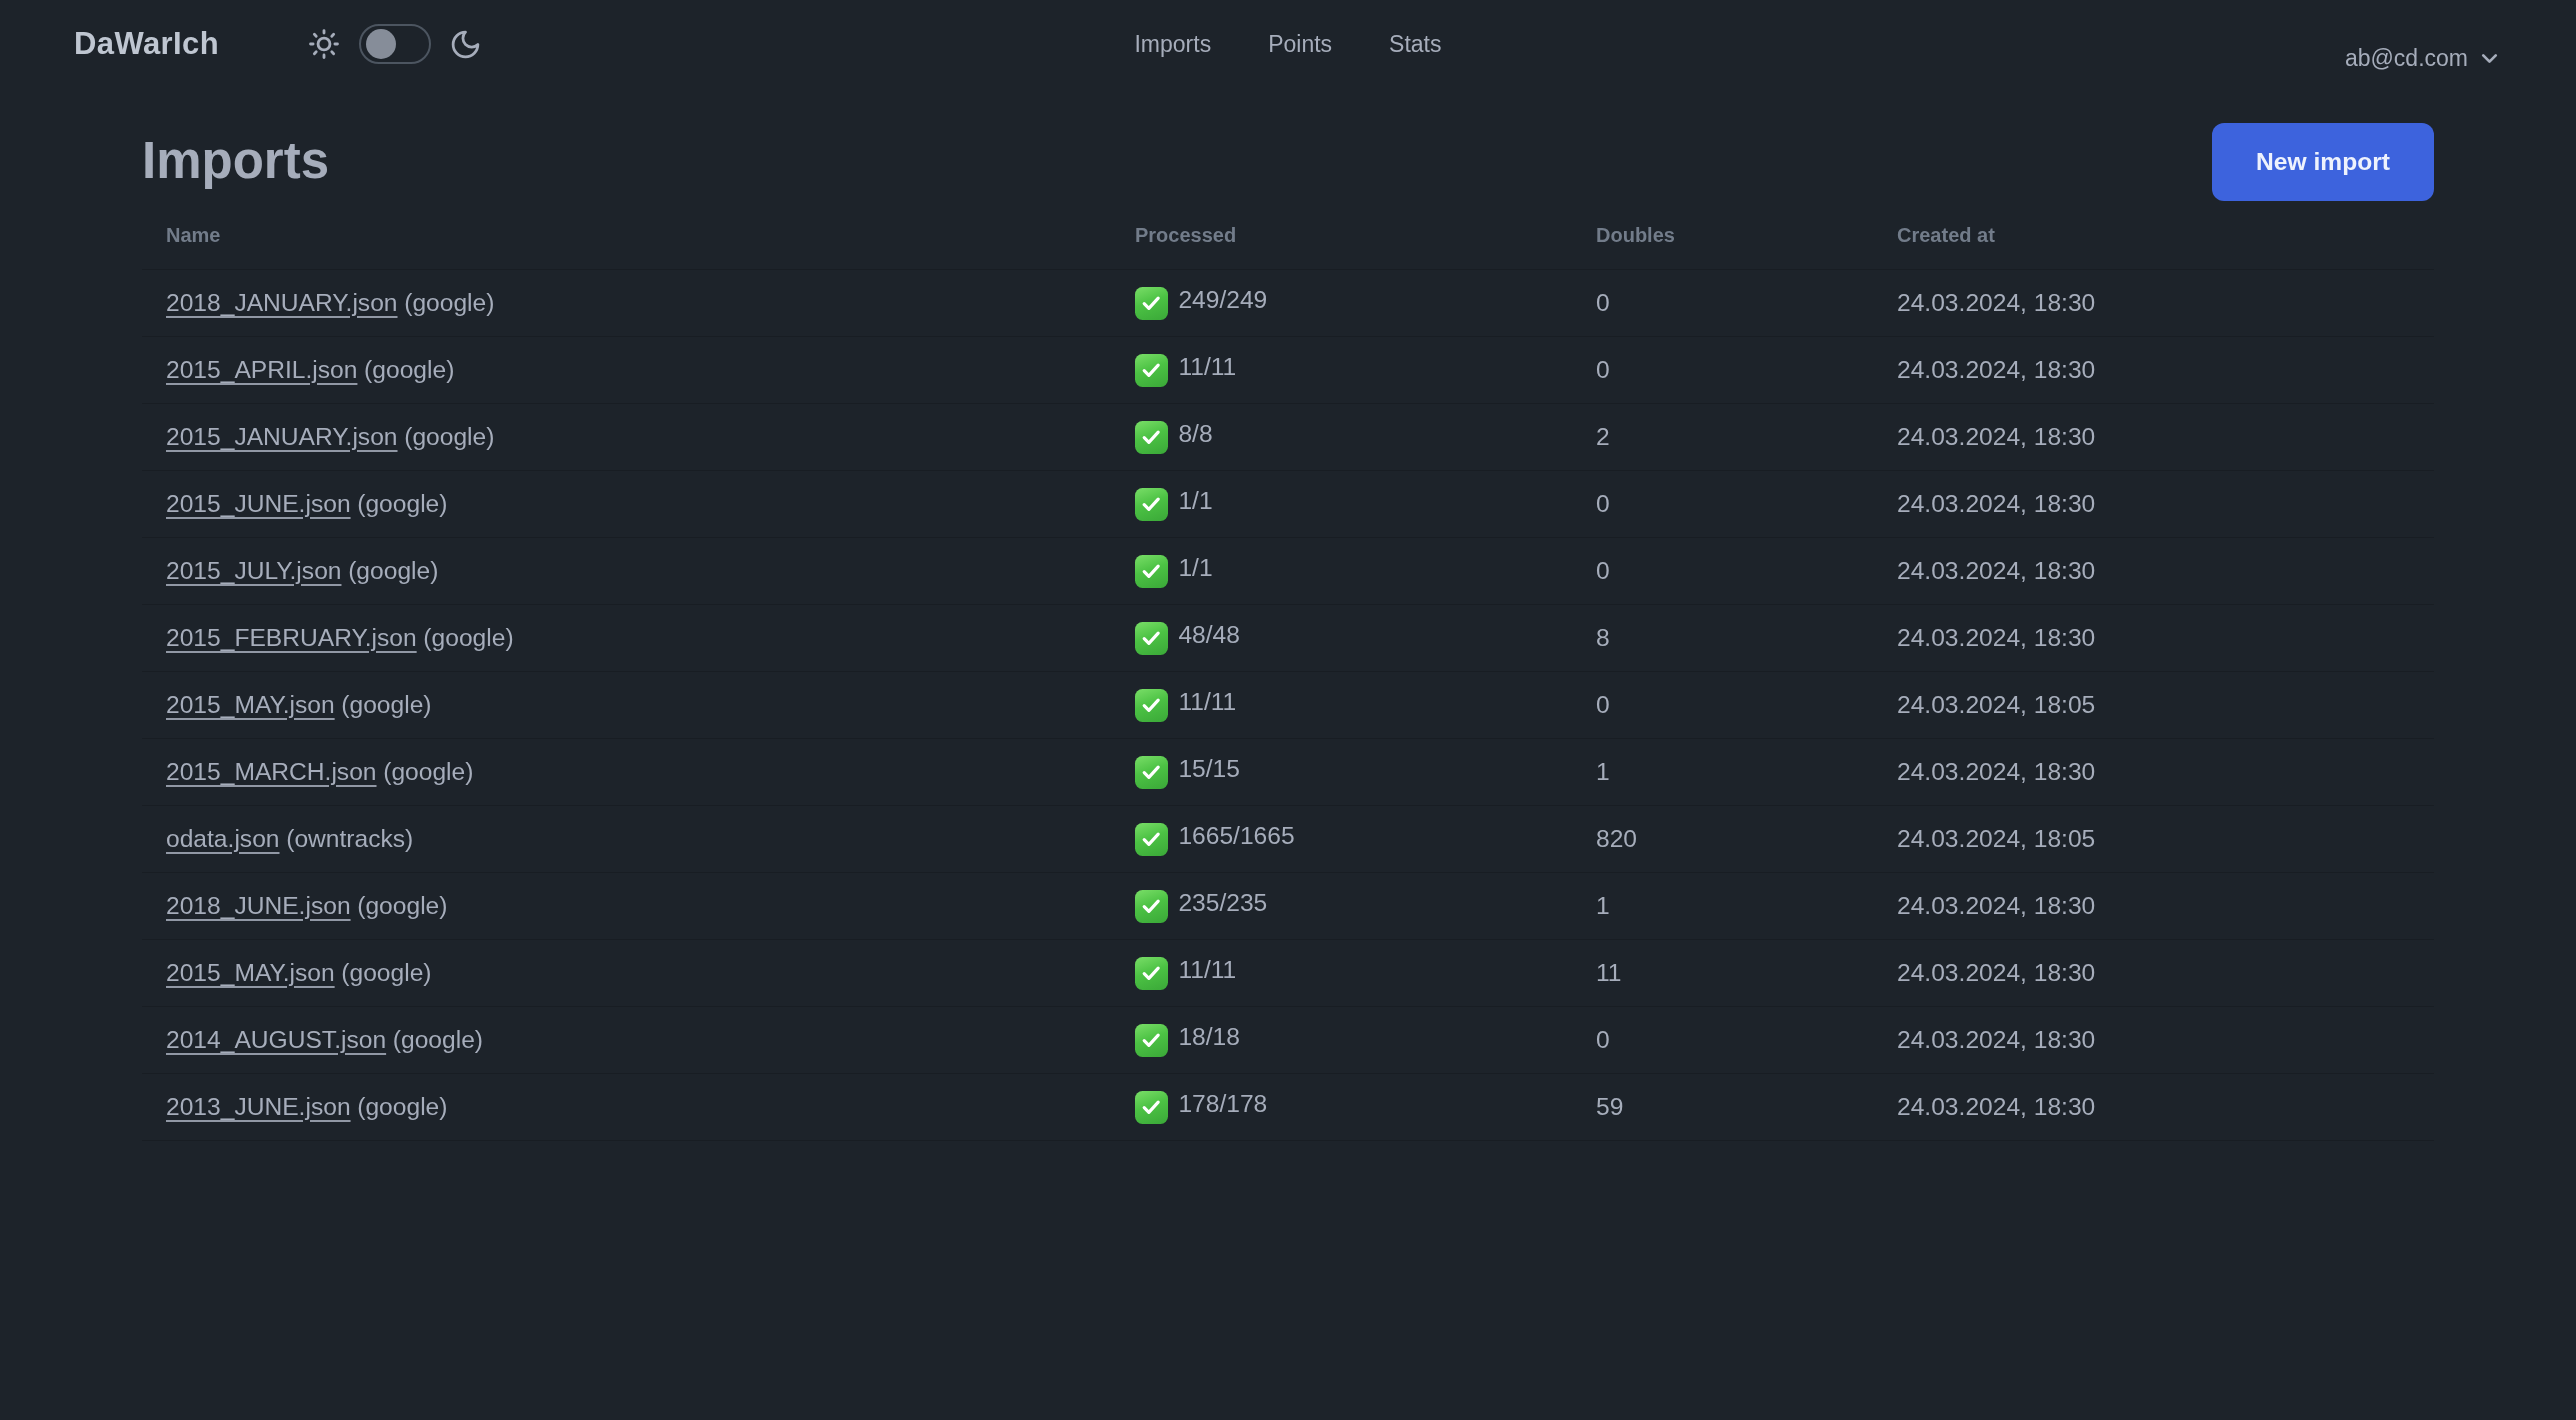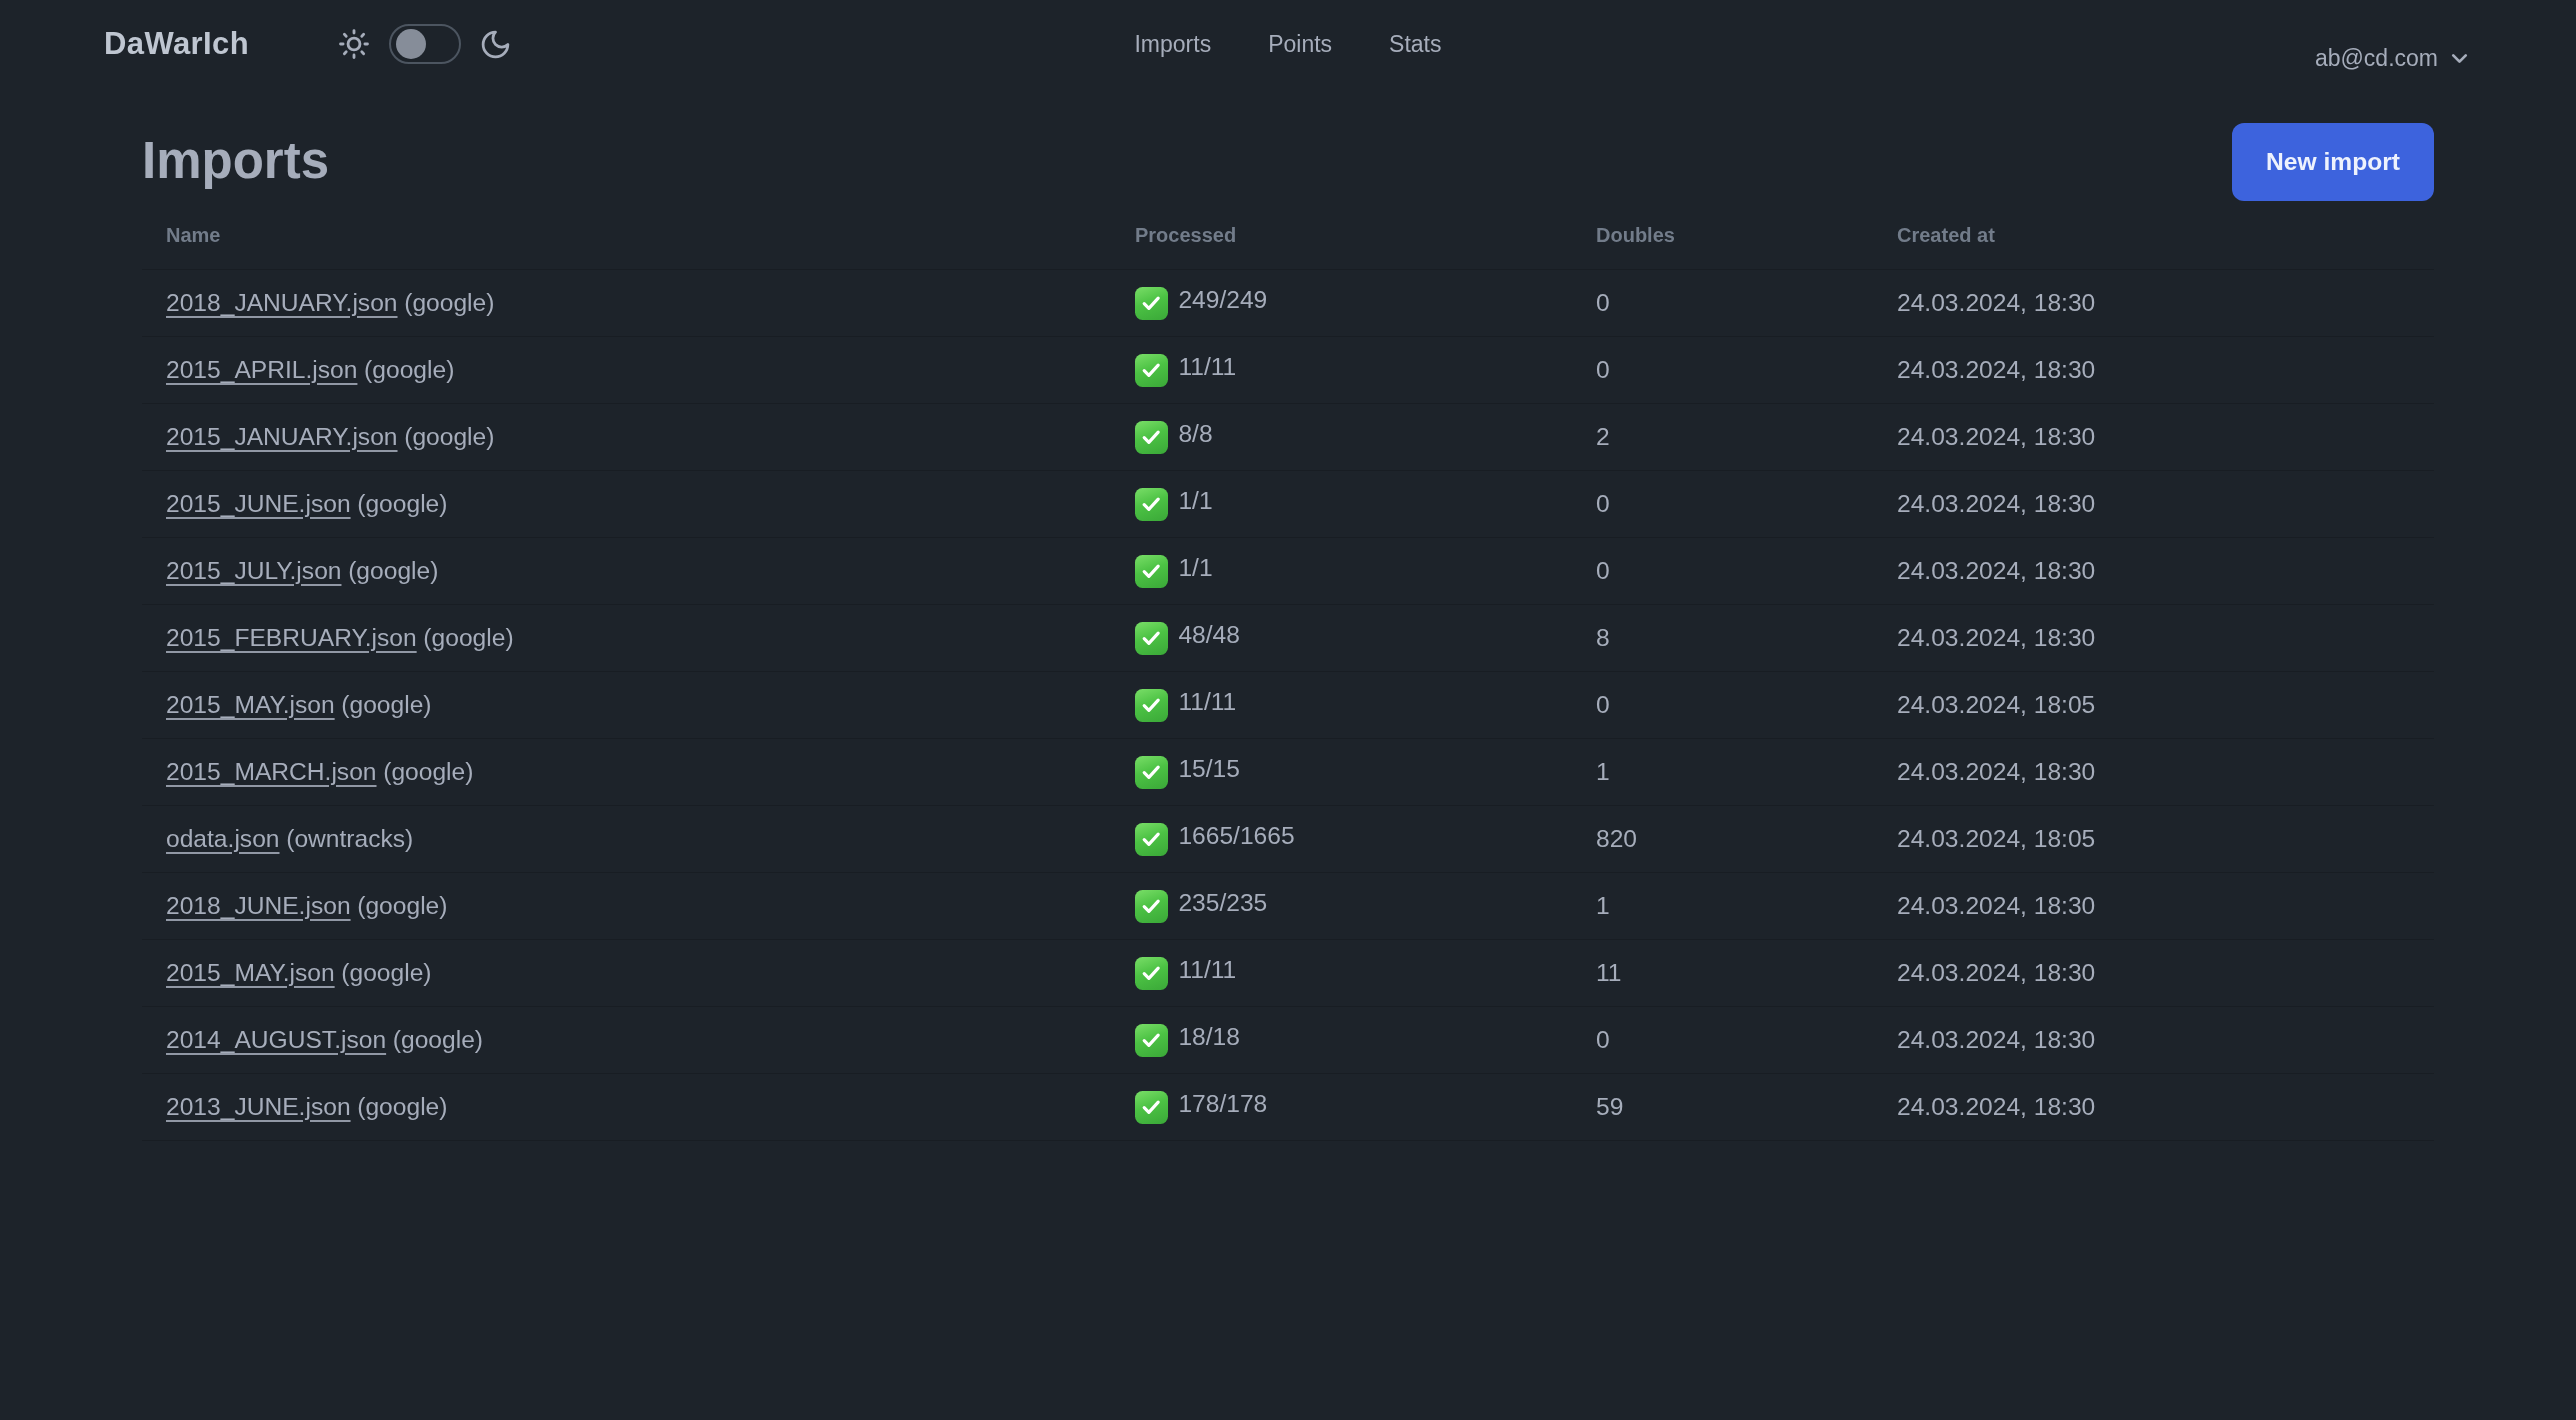--- a/index.html
+++ b/index.html
@@ -4,39 +4,39 @@
 <style>
   * { box-sizing: border-box; }
   html,body { margin:0; padding:0; }
   body {
     width:2576px; height:1421px; overflow:hidden;
     background:#1d232a; color:#a6adbb;
     font-family:"Liberation Sans","DejaVu Sans",sans-serif;
   }
 
   
-  .navbar { height:88px; display:flex; align-items:center; padding:0 104px; position:relative;justify-content:center; }
+  .navbar { height:88px; display:flex; align-items:center; padding:0 74px; position:relative;justify-content:center; }
   .logo { font-size:31px; font-weight:700; color:#bfc6d1; letter-spacing:0.4px; cursor:pointer; }
   .theme-group { display:flex; align-items:center; gap:18px; margin-left:88px; }
   .icon-svg { display:block; }
   .toggle { width:72px; height:40px; border:2.2px solid #4c5560; border-radius:21px;
             display:flex; align-items:center; padding-left:4.5px; cursor:pointer; }
   .toggle-knob { width:30px; height:30px; border-radius:50%; background:#868d99; }
   .nav-center { position:absolute; left:50%; transform:translateX(-50%);
                 display:flex; gap:57px; font-size:23px; }
   .nav-link { color:#a6adbb; cursor:pointer; }
   .user-menu { margin-left:auto; display:flex; align-items:center; gap:9px;
                font-size:23px; cursor:pointer;margin-top:28px; }
 
   
   .main { padding:0 142px; }
   .page-header { margin-top:39px; height:69px; display:flex; align-items:center;
                  justify-content:space-between; }
   .page-title { font-size:51px; line-height:1.1; font-weight:700; color:#a6adbb; margin:0; }
-  .btn-new { height:78px; padding:0 34px; border:none; border-radius:12px;
+  .btn-new { height:78px; padding:0 44px; border:none; border-radius:12px;
              background:#3d63dd; color:#eef2fd; font-size:24.6px; font-weight:600;
              font-family:inherit; cursor:pointer; }
 
   
   table { width:100%; border-collapse:collapse; table-layout:fixed; margin-top:6px; }
   col.c1 { width:969px; } col.c2 { width:461px; } col.c3 { width:301px; } col.c4 { width:auto; }
   th, td { text-align:left; padding:0 0 0 24px; height:67px; vertical-align:middle;
            white-space:nowrap; overflow:hidden; }
   thead th { font-size:20px; font-weight:700; color:#727c8a;
              border-bottom:1.5px solid #181d23; }

